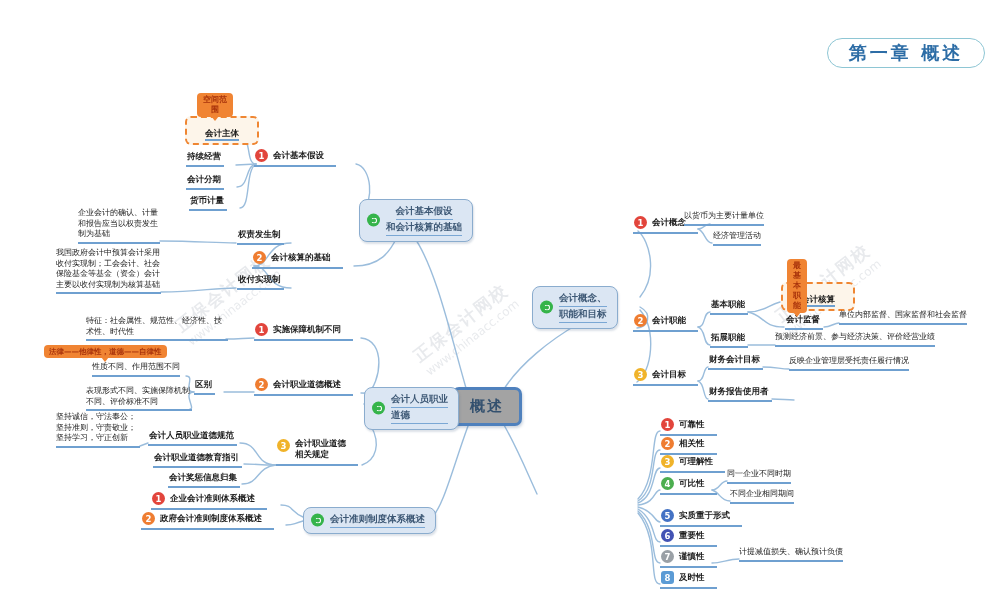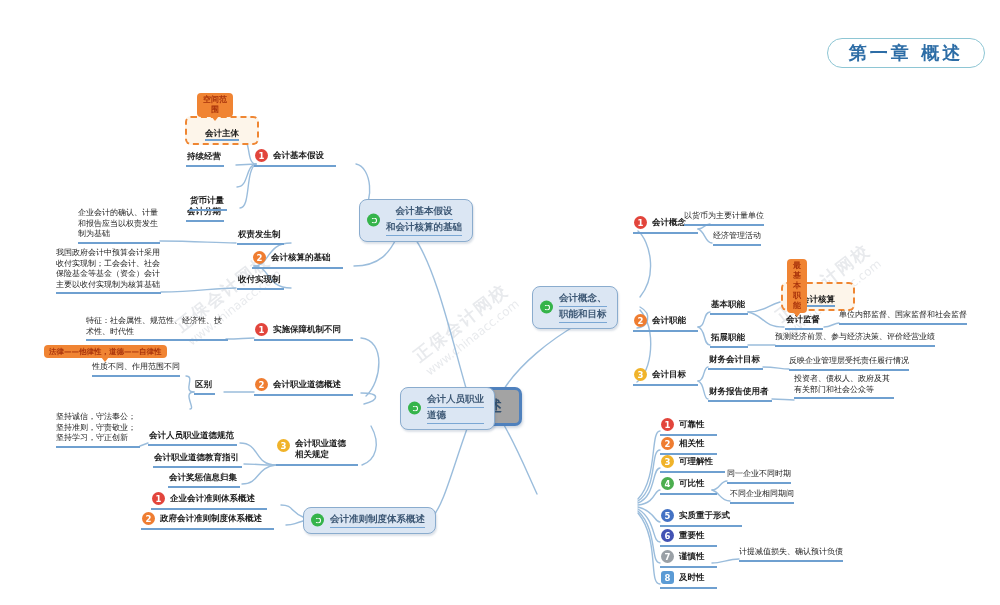--- a/index.html
+++ b/index.html
@@ -146,38 +146,38 @@
       <span>会计基本假设</span>
       <span>和会计核算的基础</span>
     </div>
   </div>
 
   <div class="callout" style="left:197px;top:93px;width:36px;">空间范围</div>
   <div class="dashed" style="left:185px;top:116px;">
     <span>会计主体</span>
   </div>
   <div class="leaf" style="left:186px;top:151px;">持续经营</div>
-  <div class="leaf" style="left:186px;top:174px;margin-top:32px;">会计分期</div>
+  <div class="leaf" style="left:186px;top:174px;">会计分期</div>
   <div class="leaf" style="left:189px;top:195px;">货币计量</div>
 
   <div class="numitem" style="left:254px;top:149px;">
     <span class="num n-red">1</span>
     <span class="lbl">会计基本假设</span>
   </div>
 
   <div class="note" style="left:78px;top:208px;width:82px;">企业会计的确认、计量和报告应当以权责发生制为基础</div>
   <div class="leaf" style="left:237px;top:229px;">权责发生制</div>
   <div class="numitem" style="left:252px;top:251px;">
     <span class="num n-orange">2</span>
     <span class="lbl">会计核算的基础</span>
   </div>
   <div class="note" style="left:56px;top:248px;width:105px;">我国政府会计中预算会计采用收付实现制；工会会计、社会保险基金等基金（资金）会计主要以收付实现制为核算基础</div>
   <div class="leaf" style="left:237px;top:274px;">收付实现制</div>
 
-  <div class="bnode" style="left:364px;top:387px;margin-left:36px;">
+  <div class="bnode" style="left:364px;top:387px;">
     <span class="gicon">
         <i></i>
       </span>
     <div class="btxt">
       <span>会计人员职业</span>
       <span>道德</span>
     </div>
   </div>
 
   <div class="note" style="left:86px;top:316px;width:142px;">特征：社会属性、规范性、经济性、技术性、时代性</div>
@@ -186,20 +186,21 @@
     <span class="lbl">实施保障机制不同</span>
   </div>
 
   <div class="callout small" style="left:44px;top:345px;">法律——他律性，道德——自律性</div>
   <div class="note nw" style="left:92px;top:362px;">性质不同、作用范围不同</div>
   <div class="leaf" style="left:194px;top:379px;">区别</div>
   <div class="numitem" style="left:254px;top:378px;">
     <span class="num n-orange">2</span>
     <span class="lbl">会计职业道德概述</span>
   </div>
+  <div class="note" style="left:86px;top:386px;width:106px;">表现形式不同、实施保障机制不同、评价标准不同</div>
 
   <div class="note" style="left:56px;top:412px;width:84px;">坚持诚信，守法奉公；坚持准则，守责敬业；坚持学习，守正创新</div>
   <div class="leaf" style="left:148px;top:430px;">会计人员职业道德规范</div>
   <div class="leaf" style="left:153px;top:452px;">会计职业道德教育指引</div>
   <div class="leaf" style="left:168px;top:472px;">会计奖惩信息归集</div>
   <div class="numitem" style="left:276px;top:438px;align-items:flex-start;">
     <span class="num n-yellow" style="margin-top:1px;">3</span>
     <span class="lbl"><span>会计职业道德</span><br>
     <span>相关规定</span></span>
   </div>
@@ -252,21 +253,20 @@
   <div class="leaf" style="left:710px;top:332px;">拓展职能</div>
   <div class="note nw" style="left:775px;top:332px;">预测经济前景、参与经济决策、评价经营业绩</div>
 
   <div class="numitem" style="left:633px;top:368px;">
     <span class="num n-yellow">3</span>
     <span class="lbl">会计目标</span>
   </div>
   <div class="leaf" style="left:708px;top:354px;">财务会计目标</div>
   <div class="note nw" style="left:789px;top:356px;">反映企业管理层受托责任履行情况</div>
   <div class="leaf" style="left:708px;top:386px;">财务报告使用者</div>
-  <div class="note" style="left:794px;top:374px;width:100px;">投资者、债权人、政府及其有关部门和社会公众等</div>
 
 
   <div class="numitem" style="left:660px;top:418px;">
     <span class="num n-red">1</span>
     <span class="lbl">可靠性</span>
   </div>
   <div class="numitem" style="left:660px;top:437px;">
     <span class="num n-orange">2</span>
     <span class="lbl">相关性</span>
   </div>

